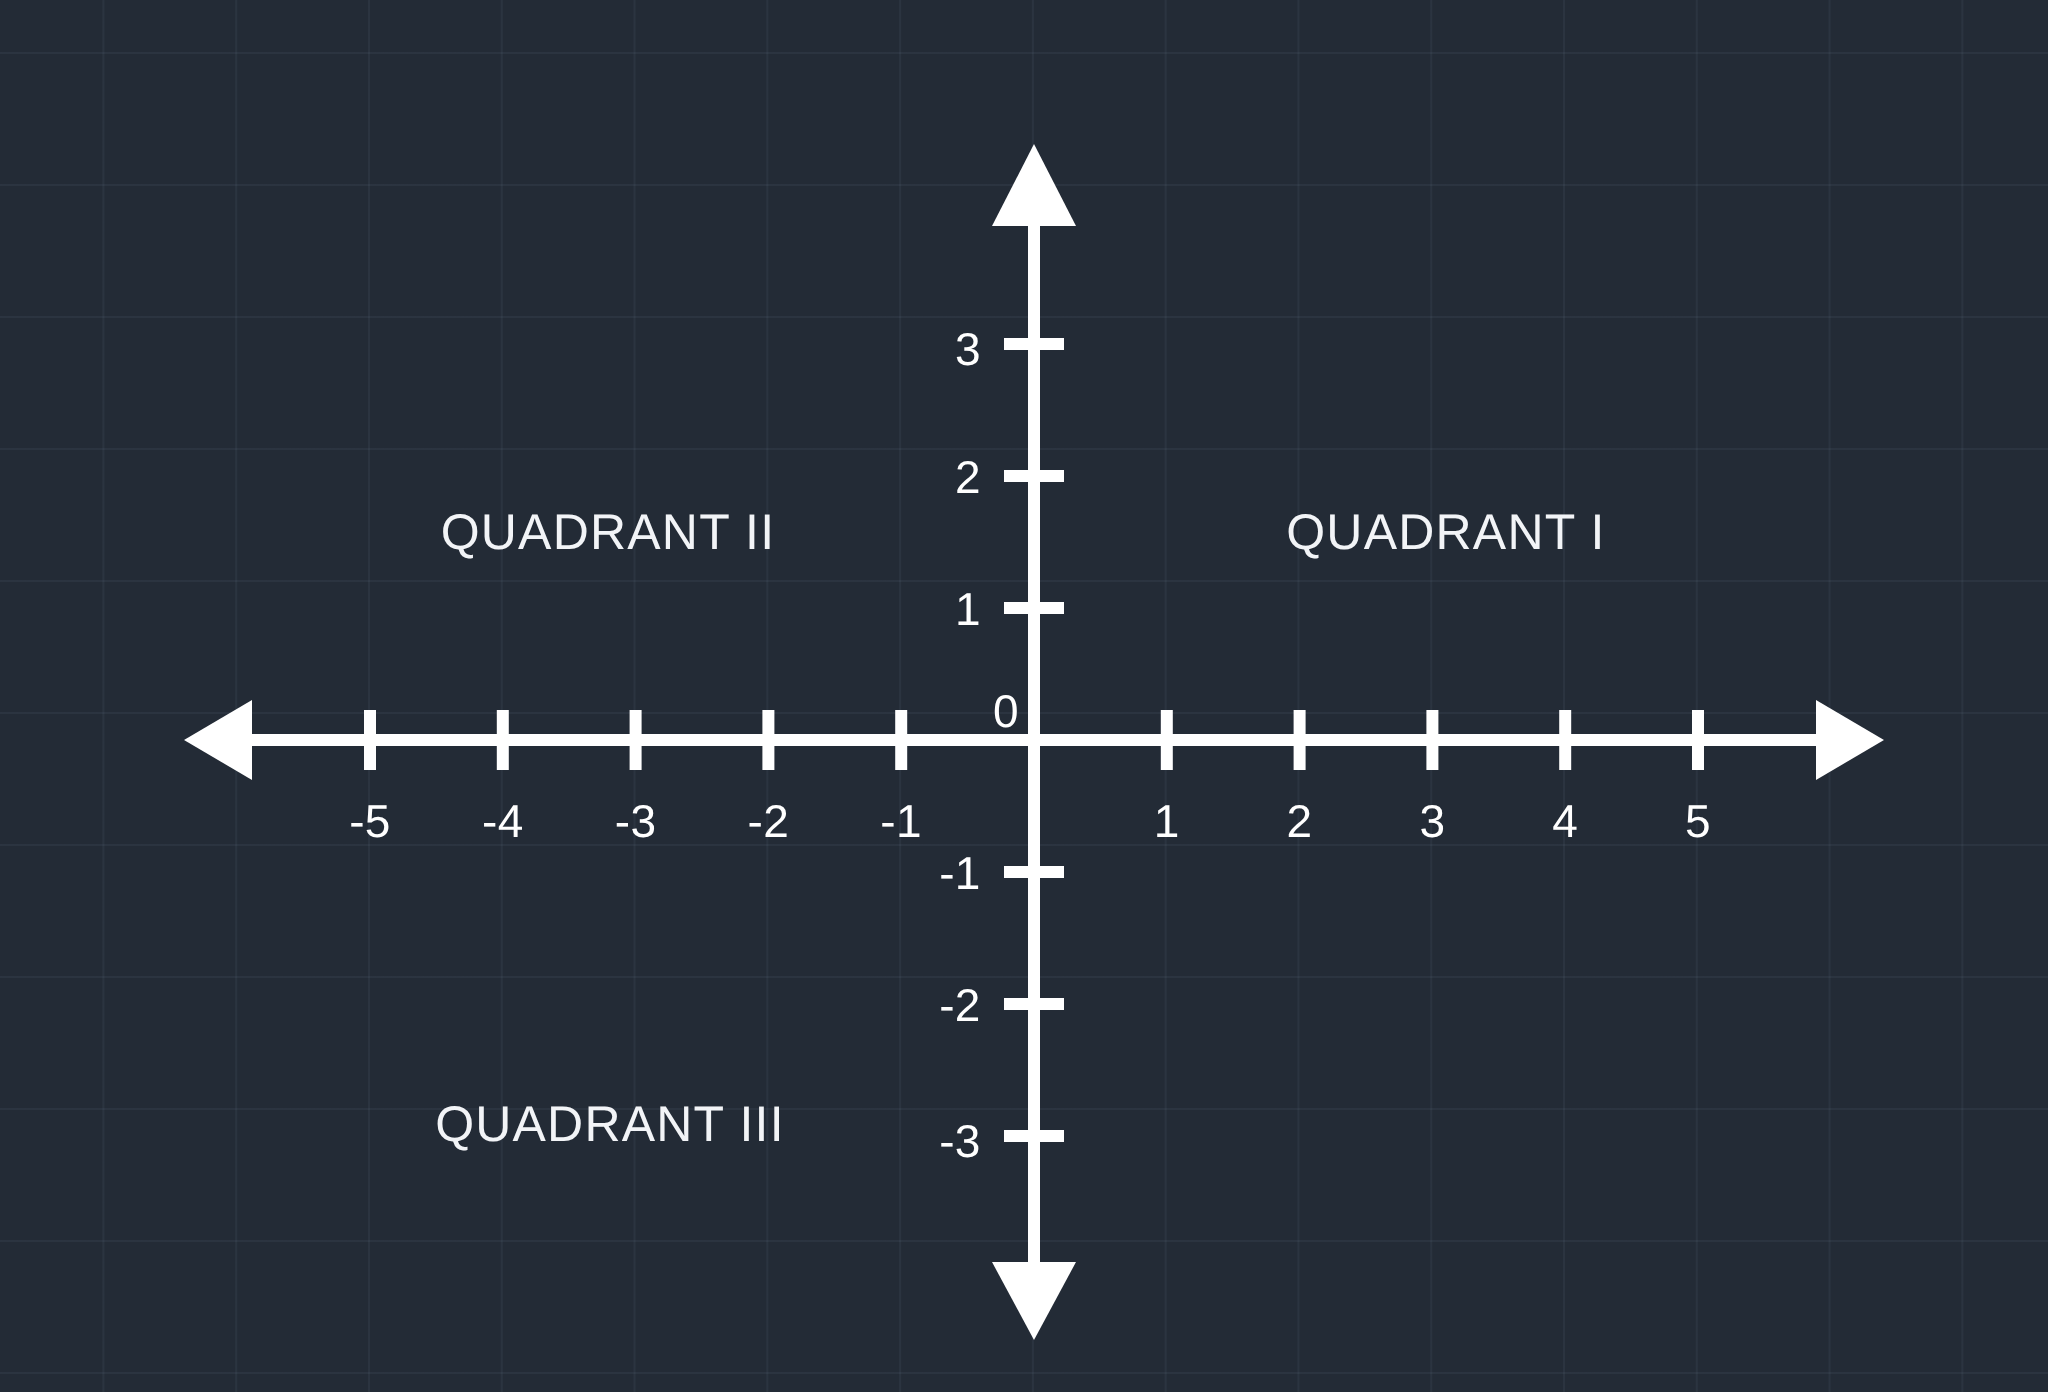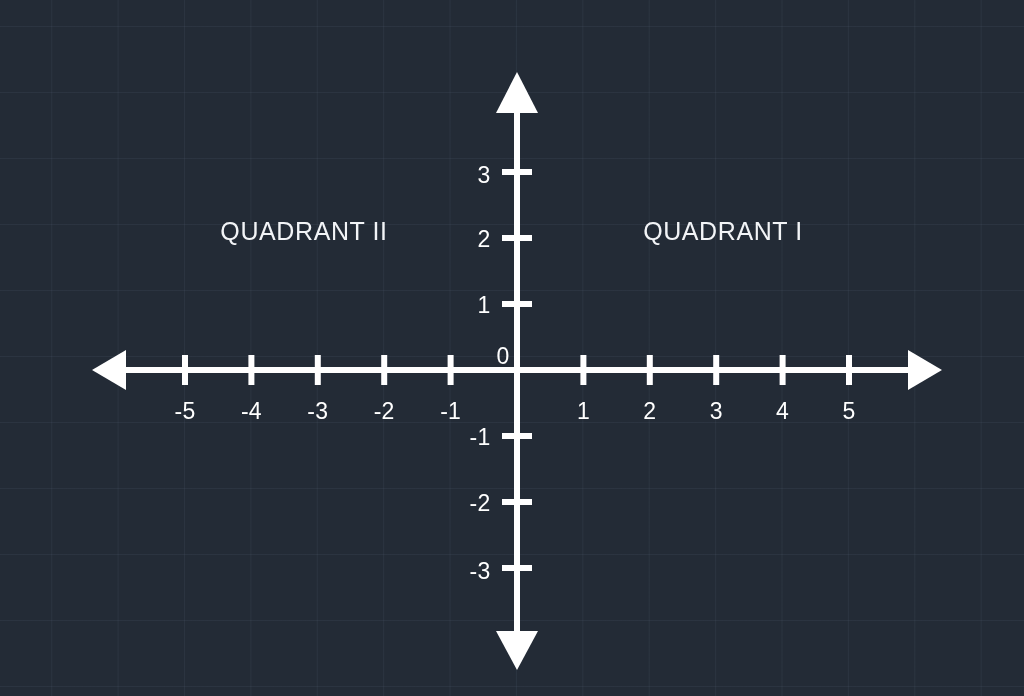--- a/index.html
+++ b/index.html
@@ -41,20 +41,21 @@
     letter-spacing: 0.2px;
   }
   .quad-label {
     position: absolute;
     color: #f2f4f7;
     font-size: 25px;
     line-height: 1;
     white-space: nowrap;
     transform: translate(-50%, -50%);
     letter-spacing: 0.6px;
+    margin-top: 36px;
   }
 </style>
 </head>
 <body>
 
 <div id="stage">
 
   <div id="grid"></div>
 
   <svg id="plot" viewBox="0 0 1024 696" width="1024" height="696">
@@ -106,14 +107,15 @@
   <div class="axis-label" style="left:484px; top:239px;">2</div>
   <div class="axis-label" style="left:484px; top:305px;">1</div>
   <div class="axis-label" style="left:480px; top:437px;">-1</div>
   <div class="axis-label" style="left:480px; top:503px;">-2</div>
   <div class="axis-label" style="left:480px; top:571px;">-3</div>
 
   <div class="axis-label" style="left:503px; top:356px;">0</div>
 
   <div class="quad-label" style="left:723px; top:231px;">QUADRANT I</div>
   <div class="quad-label" style="left:304px; top:231px;">QUADRANT II</div>
+  <div class="quad-label" style="left:305px; top:527px;">QUADRANT III</div>
 
 </div>
 
 </body></html>

